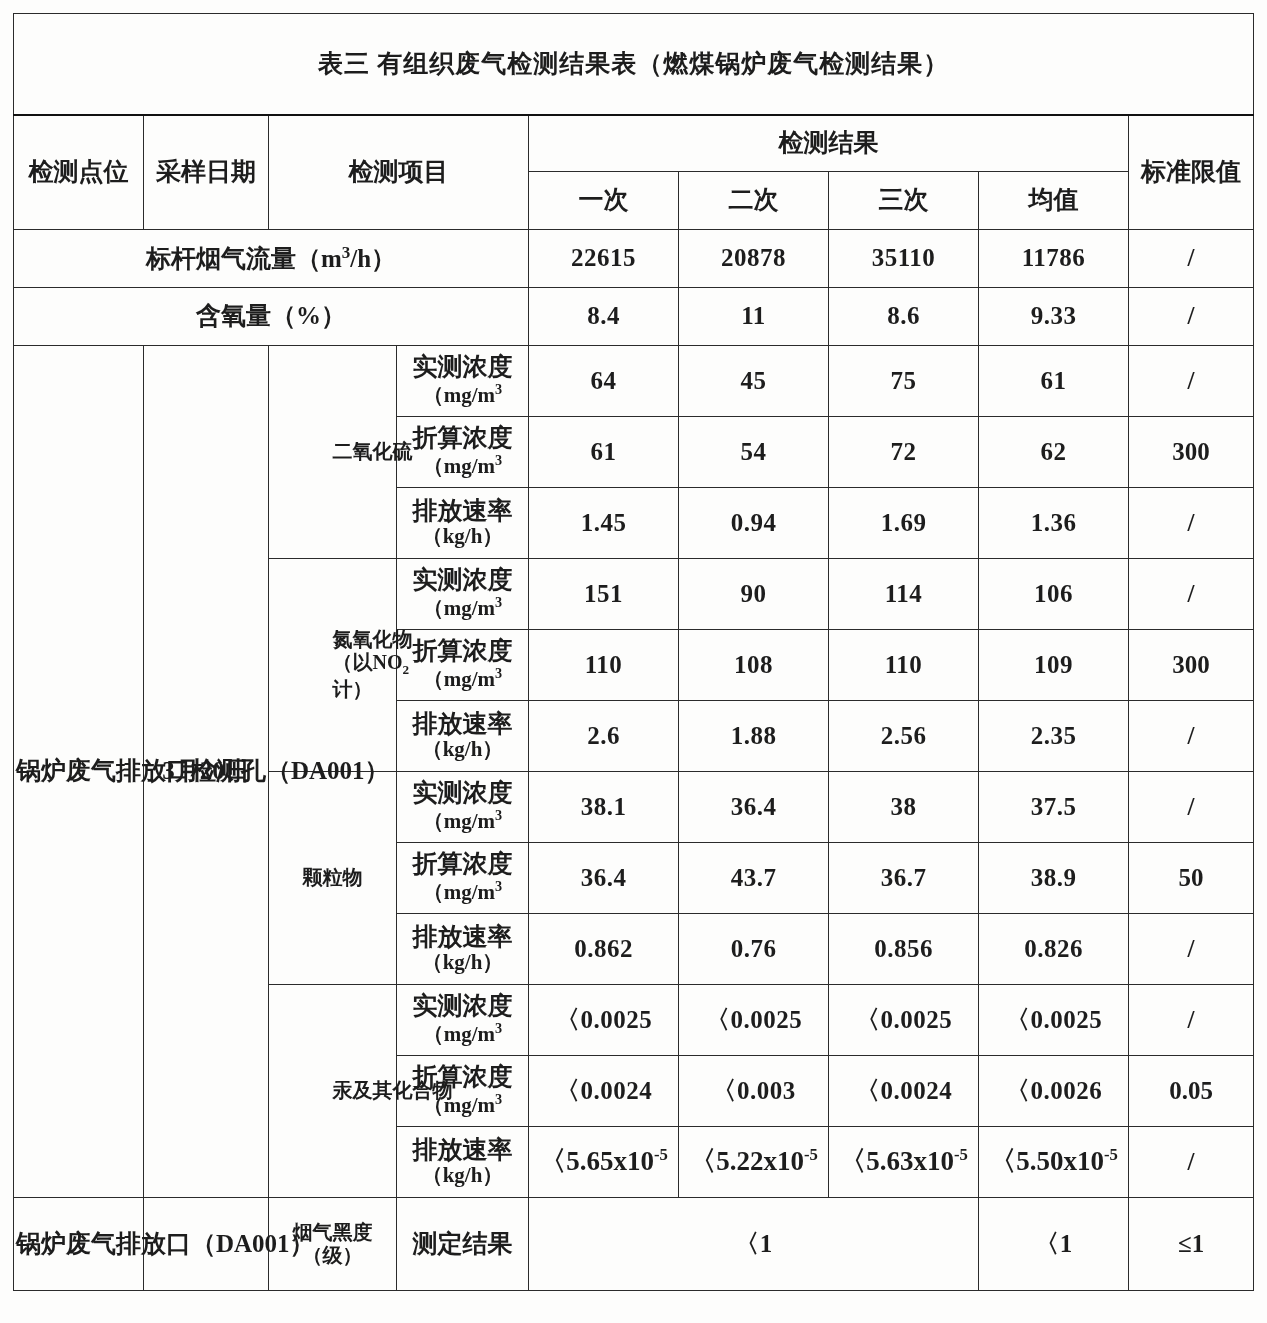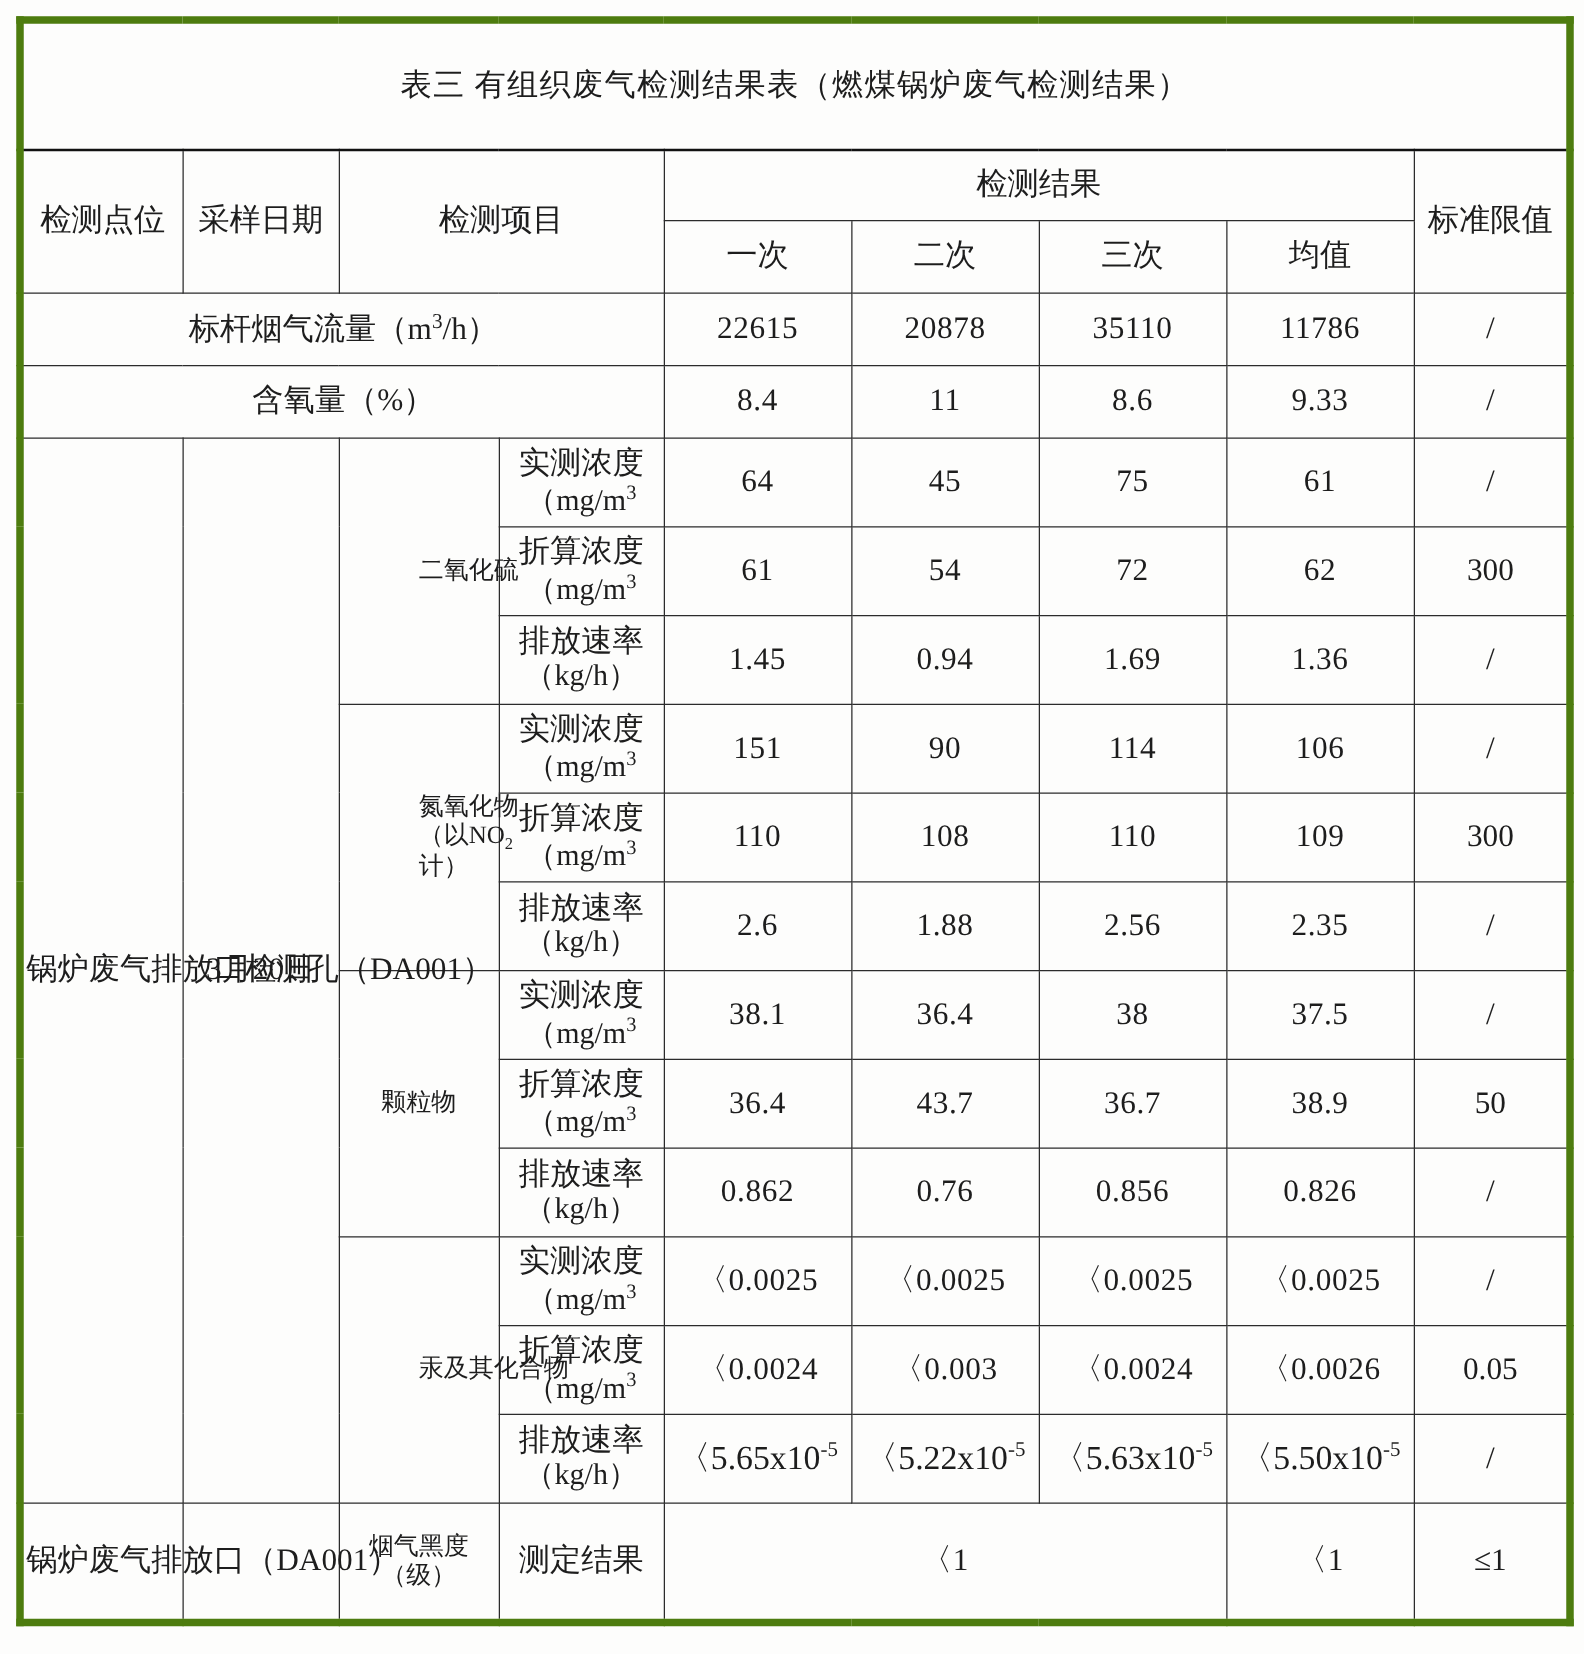--- a/index.html
+++ b/index.html
@@ -39,21 +39,22 @@
     vertical-align: middle;
     font-size: 25px;
     line-height: 1.12;
     color: #1d1d1d;
     overflow: visible;
     white-space: nowrap;
   }
 
   
   table.rpt {
-    border: 6px solid #4d7c0f;
+    border: 1px solid #4d7c0f;
+    font-weight: bold;
   }
 
   .title-cell {
     height: 100px;
     font-size: 33px;
     letter-spacing: 1px;
     border-bottom: 2px solid #111 !important;
   }
 
   .hdr {
@@ -101,21 +102,21 @@
     white-space: nowrap;
   }
 
   .metric {
     font-size: 24px;
     line-height: 1.1;
     white-space: nowrap;
   }
   .metric .u {
     display: block;
-    font-size: 24px;
+    font-size: 21px;
   }
 
   .data {
     font-size: 25px;
     letter-spacing: 0.5px;
   }
   .data.sci { font-size: 27px; letter-spacing: 0; }
   .data sup { font-size: 0.62em; vertical-align: super; }
 
   .sub { font-size: 0.66em; vertical-align: sub; }

